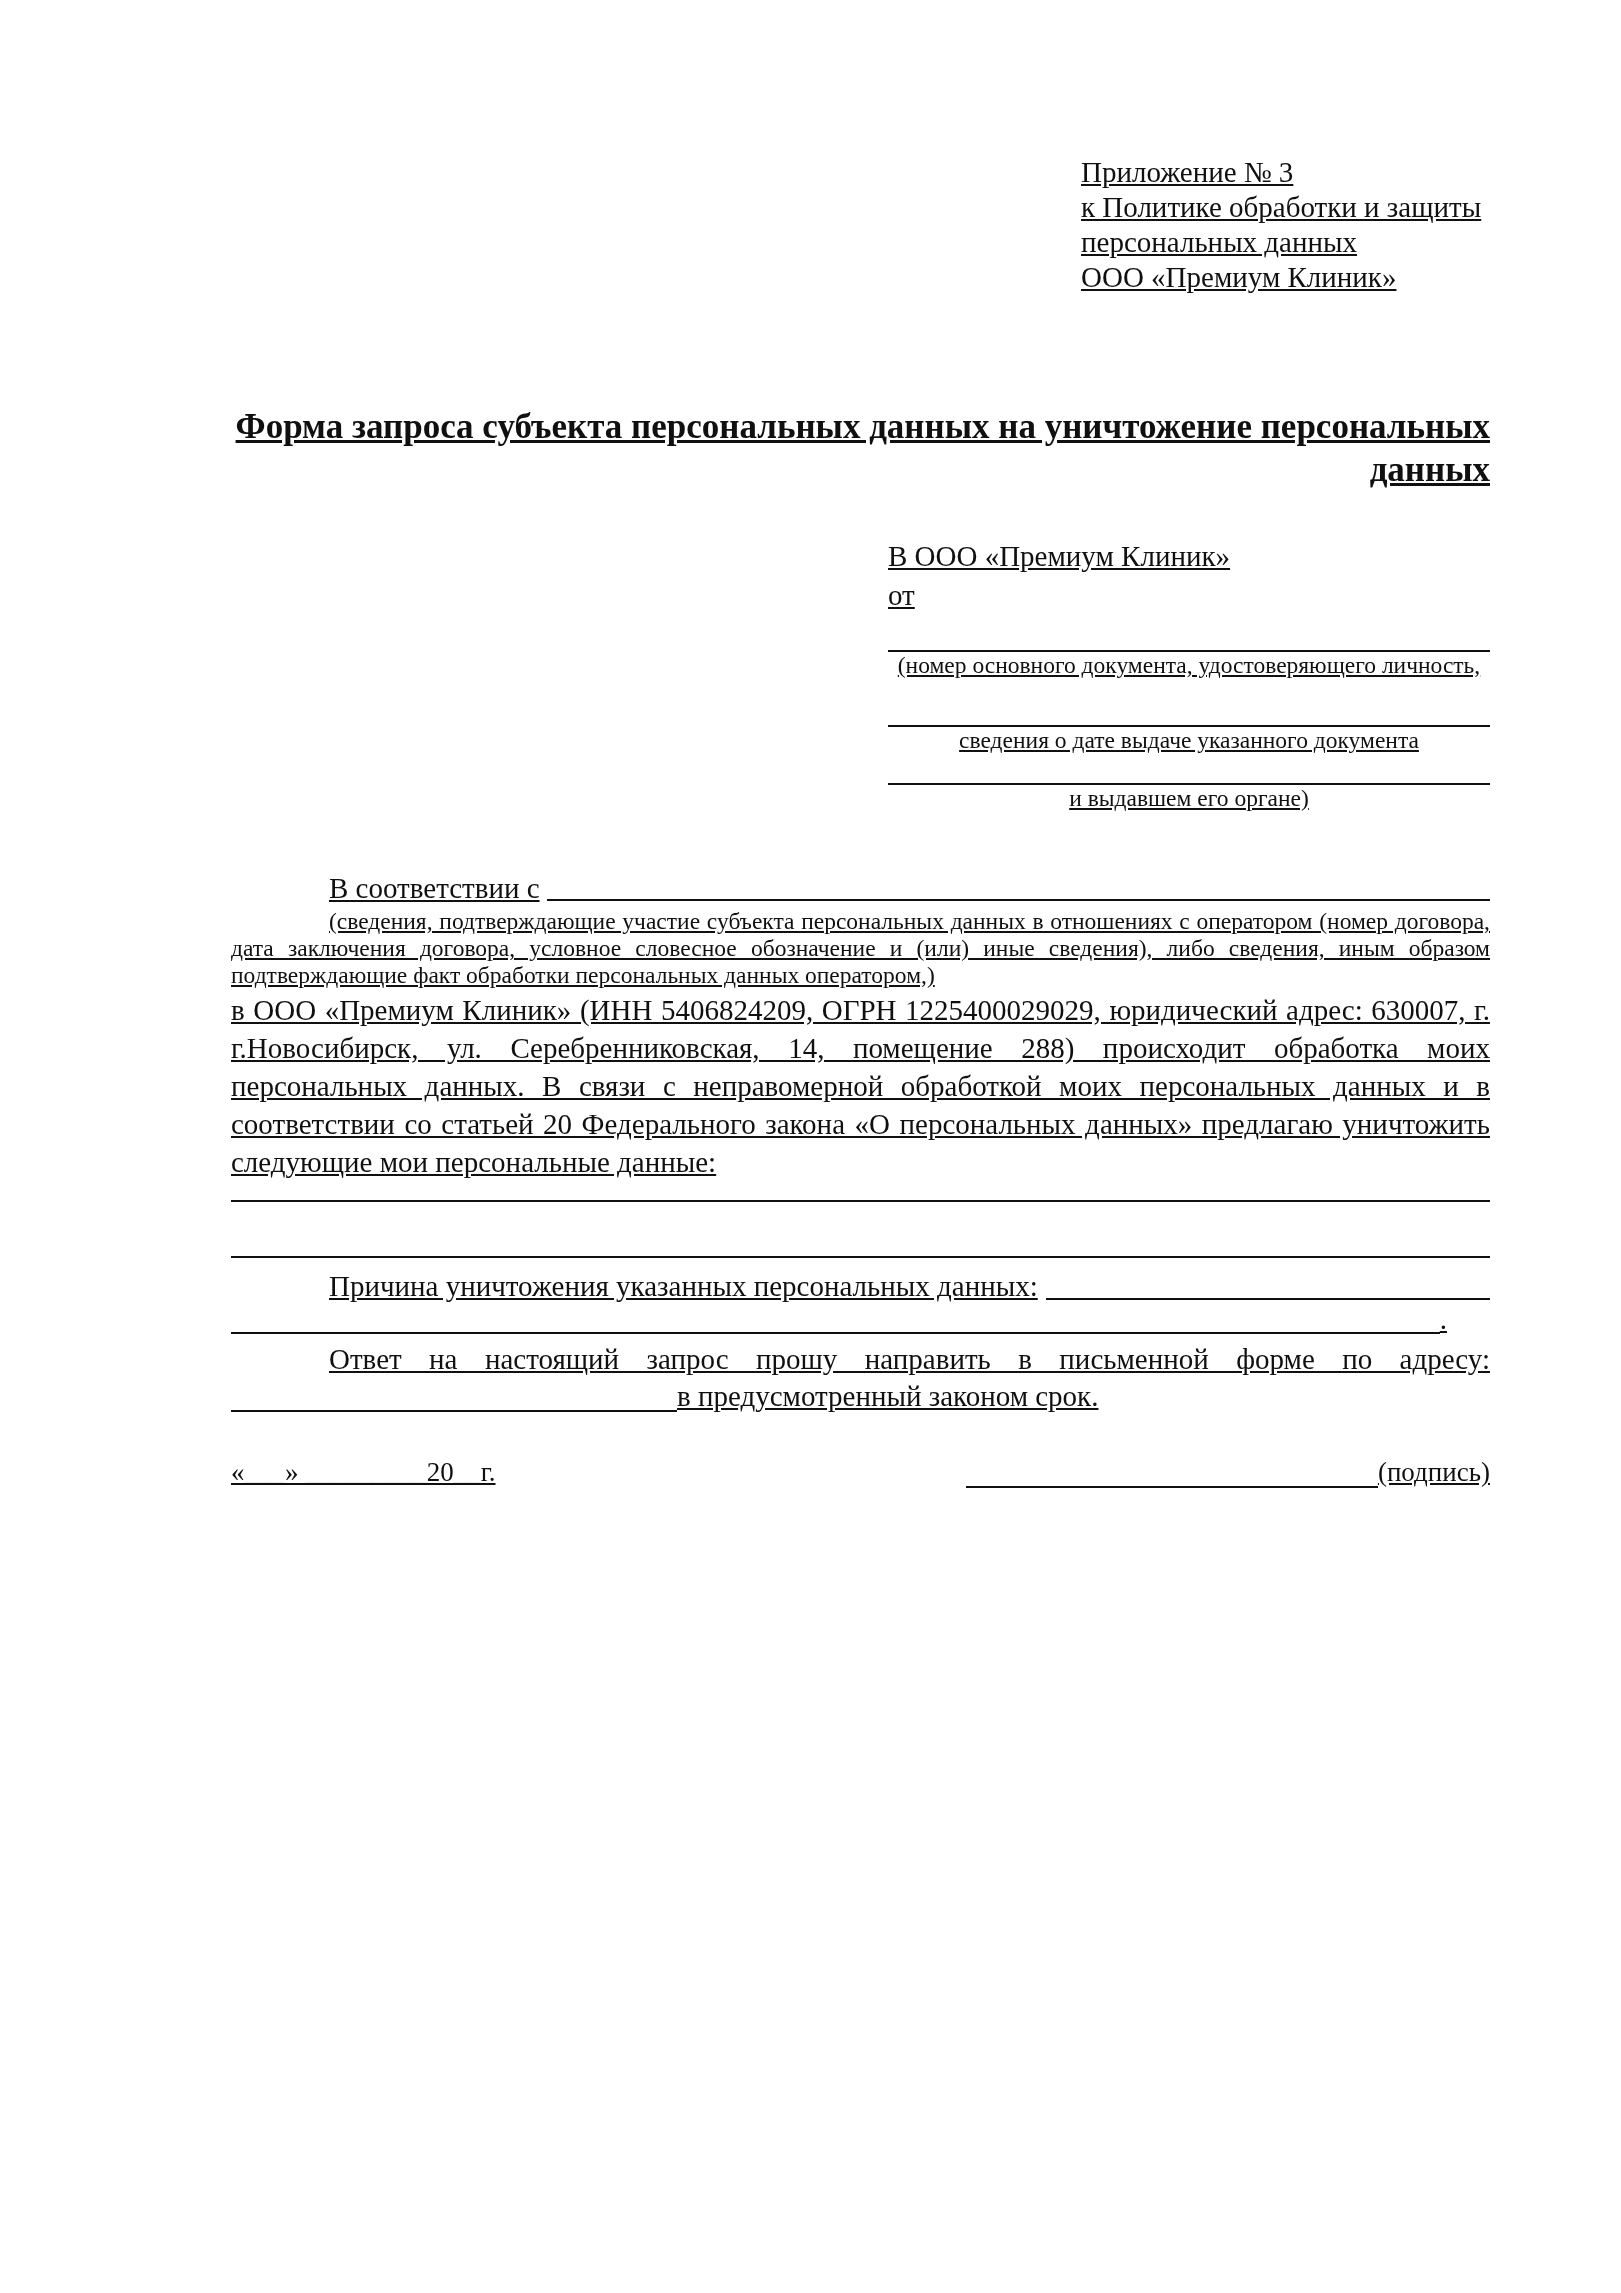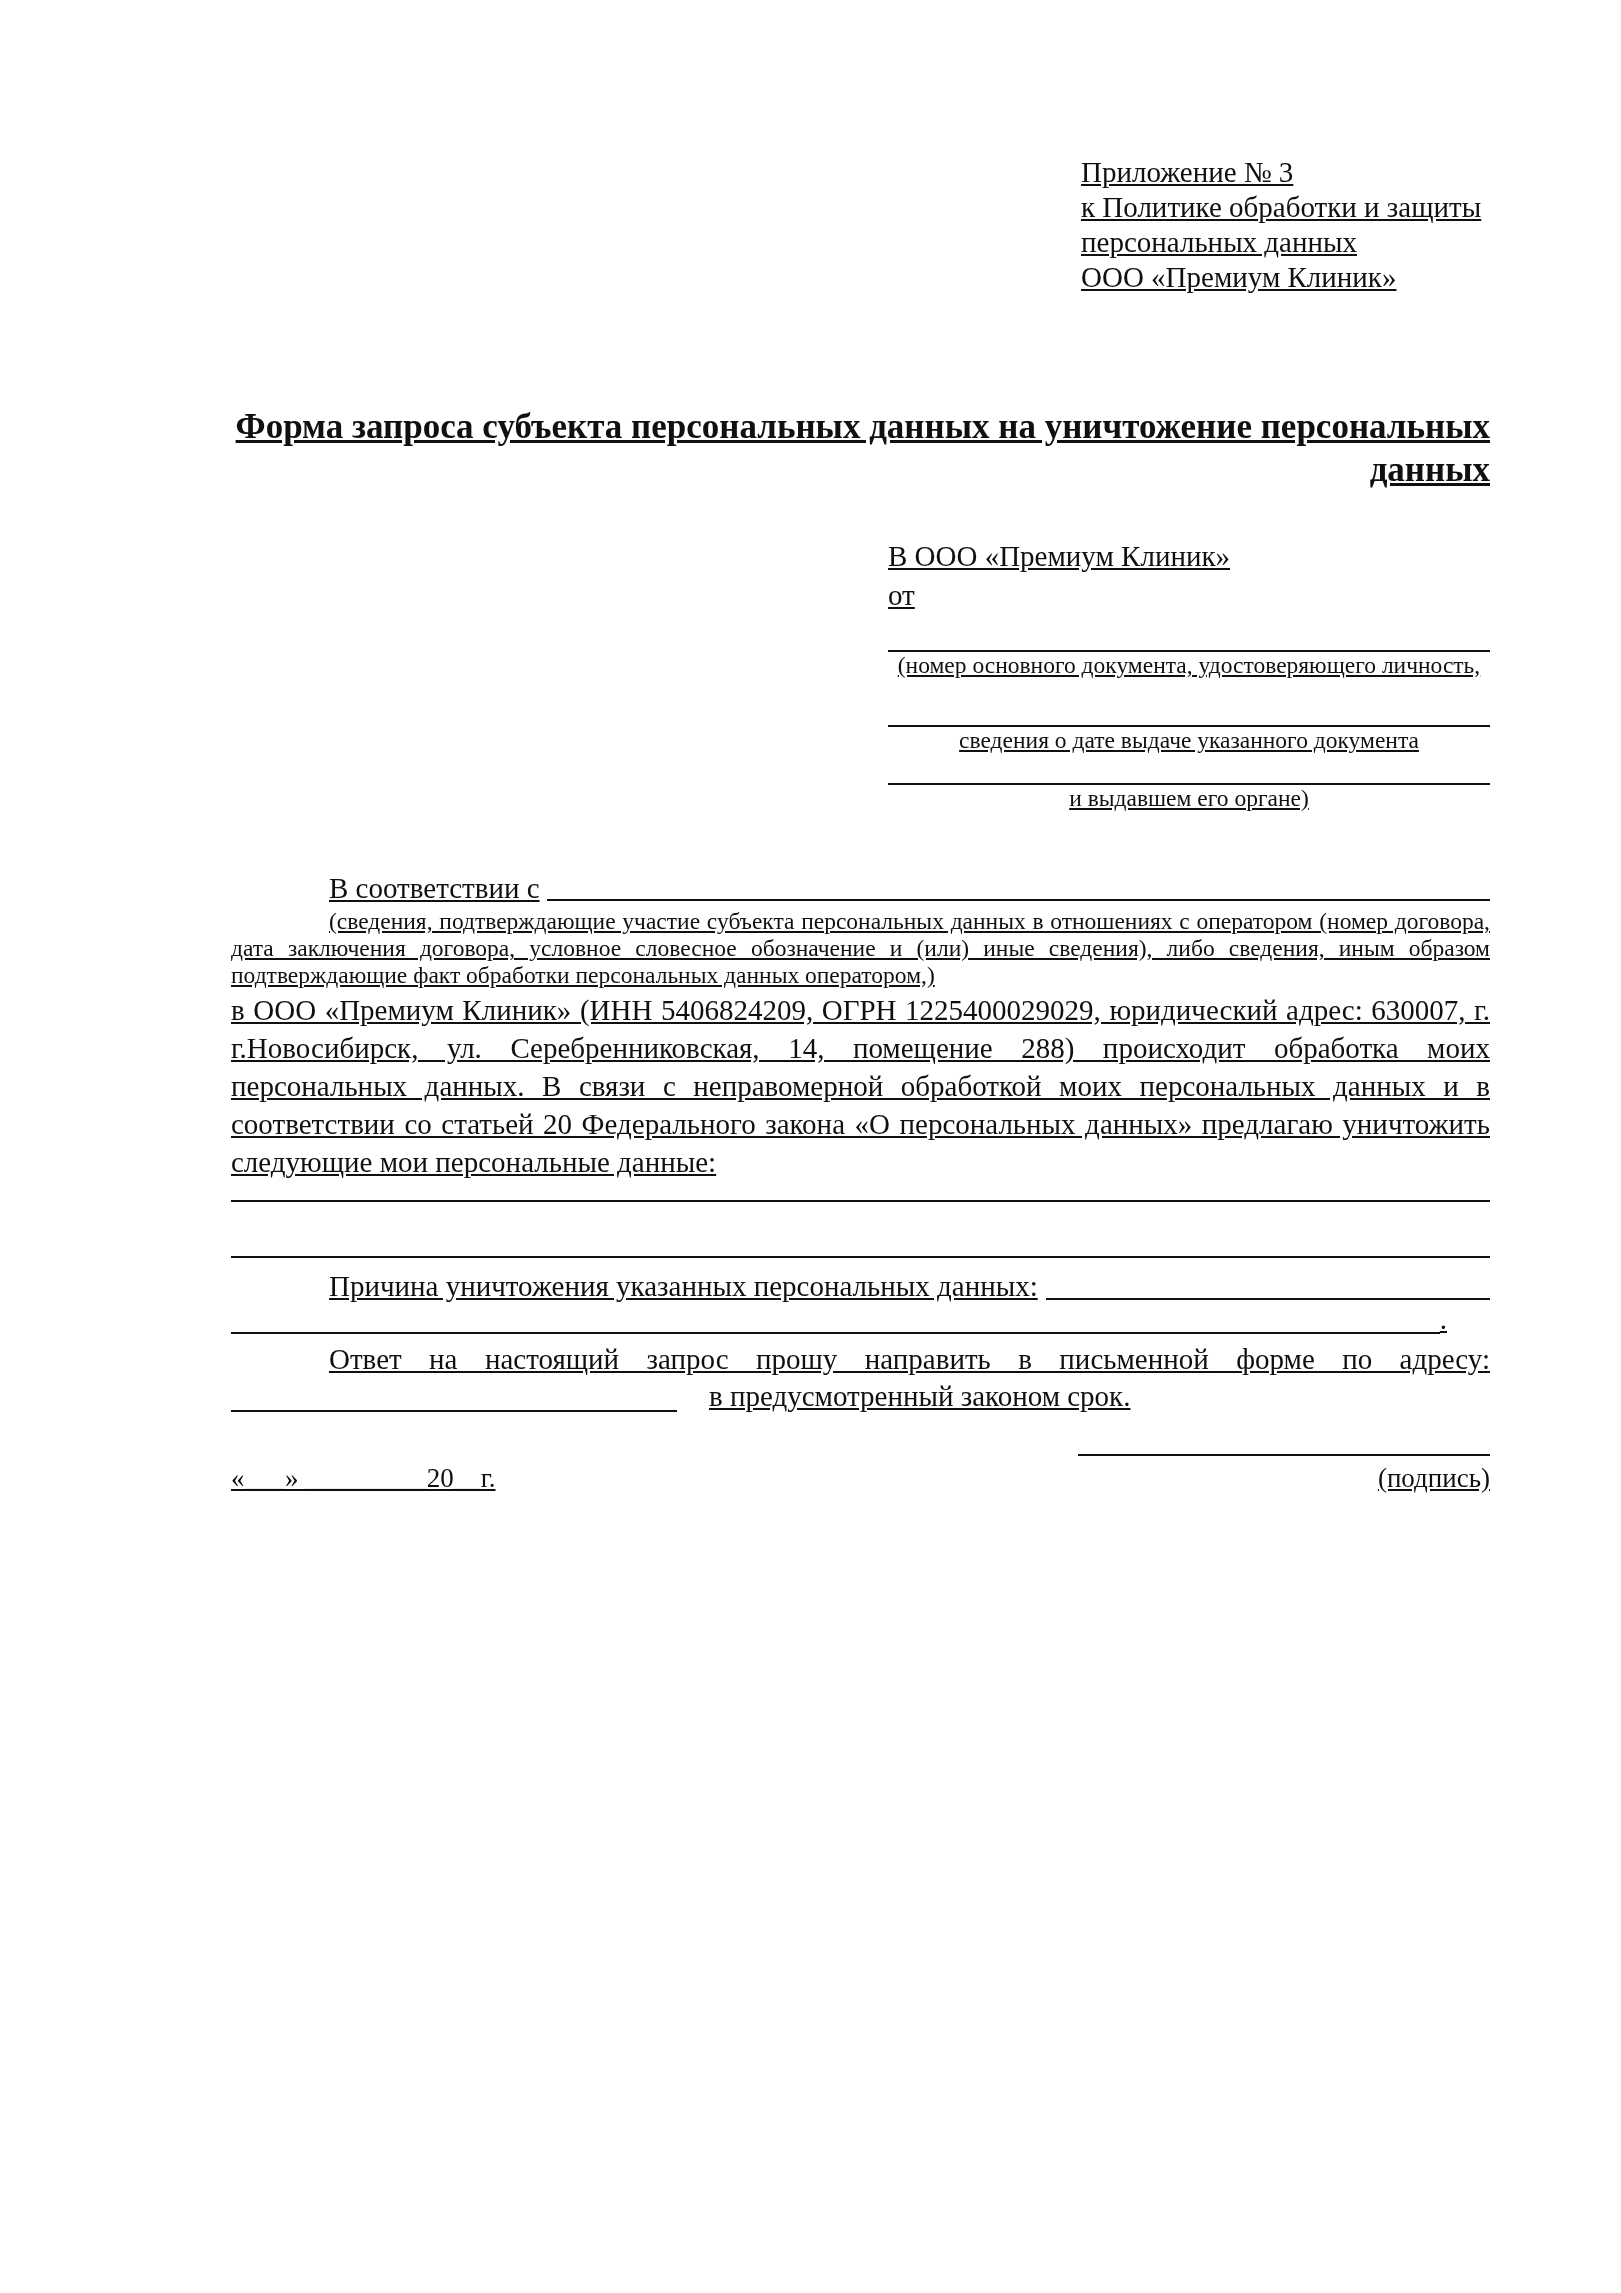--- a/index.html
+++ b/index.html
@@ -23,24 +23,24 @@
   .note { font-size:23.5px; line-height:27px; text-align:justify; text-indent:98px; margin-top:2px; }
   .bodypar { font-size:29px; line-height:38px; text-align:justify; margin-top:2px; }
   .bl { border-bottom:2.9px solid #101010; height:0; }
   .bl1 { margin-top:18.6px; }
   .bl2 { margin-top:54px; }
   .reason { display:flex; align-items:flex-end; margin-top:9.8px; font-size:29px; line-height:37px; }
   .reason .lead { margin-left:98px; white-space:nowrap; }
   .lp { display:flex; align-items:flex-end; padding-right:43px; font-size:29px; line-height:29px; }
   .lp .fillline { margin:0; height:22.5px; border-bottom:2.9px solid #101010; }
   .answer { margin-top:7.8px; font-size:29px; line-height:37px; text-align:justify; text-align-last:justify; text-indent:98px; }
-  .tail { display:flex; align-items:flex-end; font-size:29px; line-height:37px;gap:32px; }
+  .tail { display:flex; align-items:flex-end; font-size:29px; line-height:37px; }
   .halfline { width:446px; border-bottom:2.9px solid #101010; margin-bottom:3.9px; }
   .datesig { display:flex; justify-content:space-between; align-items:flex-end; margin-top:39px; font-size:27px; line-height:37px; }
-  .sigwrap { display:flex; align-items:flex-end;flex-direction:column; }
+  .sigwrap { display:flex; align-items:flex-end; }
   .sigline { width:412px; border-bottom:2.9px solid #101010; margin-bottom:3.9px; }
 </style>
 </head>
 <body>
 
 <div class="page">
 
   <div class="hdr">
     <div>Приложение № 3</div>
     <div>к Политике обработки и защиты</div>

